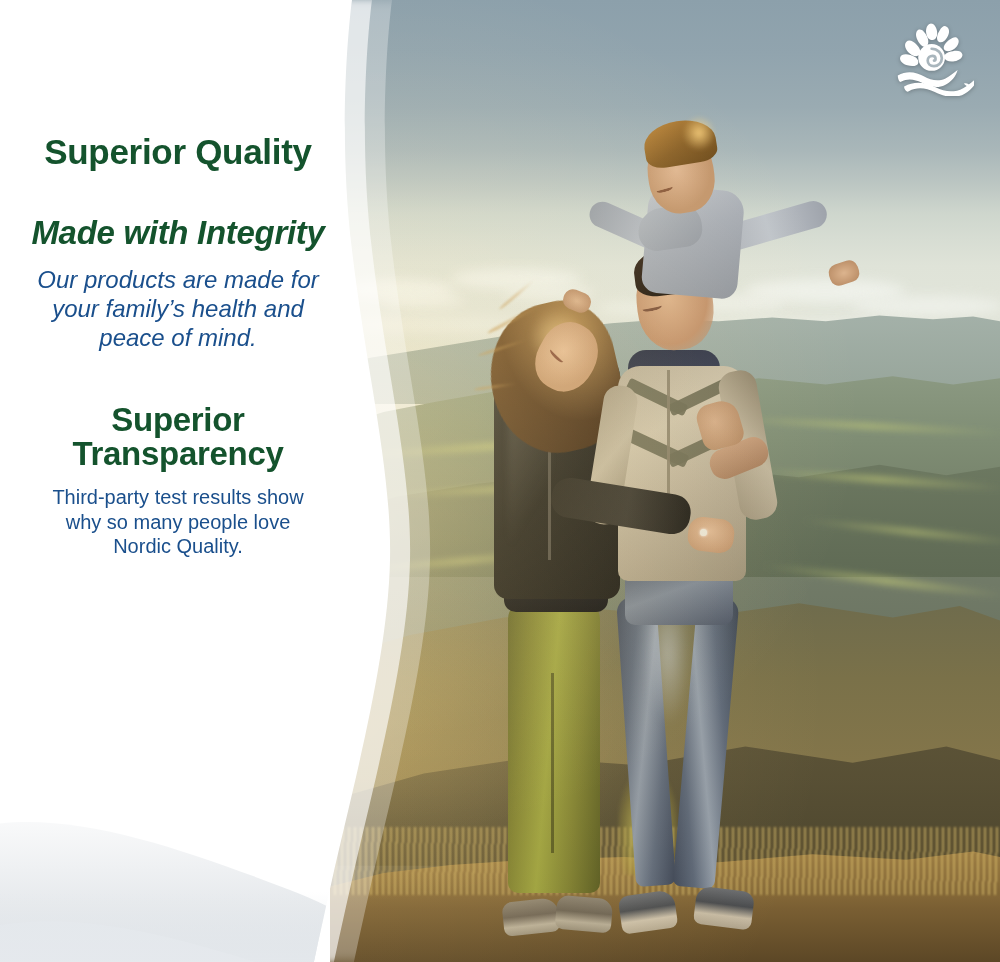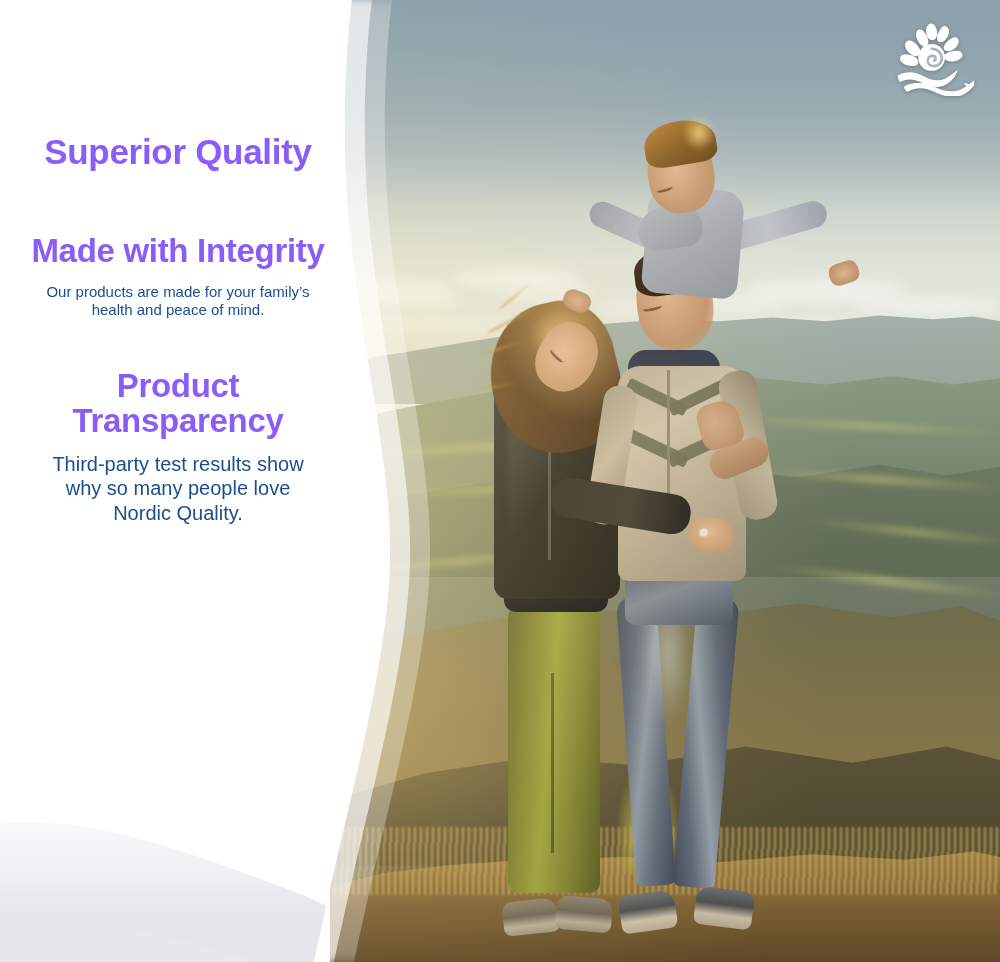--- a/index.html
+++ b/index.html
@@ -537,39 +537,39 @@
     position:absolute;
     left:28px; top:0;
     width:300px; height:962px;
     z-index:6;
     display:flex;
     flex-direction:column;
     justify-content:flex-start;
   }
   .value-block{ text-align:center; }
   .value-block h2{
-    color:#8b5cf6;
+    color:#14532d;
     font-weight:bold;
     letter-spacing:-0.3px;
     line-height:1.04;
   }
   .value-block p{
     color:#1a4f8c;
     line-height:1.22;
     font-weight:normal;
   }
 
   
   #block-0{ margin-top:134px; }
   #block-0 h2{ font-size:35px; }
   #block-0 p { font-size:20.5px; margin-top:14px; padding:0 4px; }
 
-  #block-1{ margin-top:64px; }
+  #block-1{ margin-top:46px;font-style:italic; }
   #block-1 h2{ font-size:33px; }
-  #block-1 p { font-size:15px; margin-top:14px; padding:0 6px; }
+  #block-1 p { font-size:24px; margin-top:14px; padding:0 6px; }
 
   #block-2{ margin-top:50px; }
   #block-2 h2{ font-size:33px; }
   #block-2 p { font-size:20px; margin-top:14px; padding:0 16px; }
 
   
   .logo{
     position:absolute;
     right:26px; top:22px;
     width:80px; height:74px;
@@ -692,21 +692,21 @@
     <div class="value-block" id="block-0">
       <h2>Superior Quality</h2>
     </div>
 
     <div class="value-block" id="block-1">
       <h2>Made with Integrity</h2>
       <p>Our products are made for your family’s health and peace of mind.</p>
     </div>
 
     <div class="value-block" id="block-2">
-      <h2>Product Transparency</h2>
+      <h2>Superior Transparency</h2>
       <p>Third-party test results show why so many people love Nordic Quality.</p>
     </div>
 
   </div>
 
   <div class="logo">
     <svg viewBox="0 0 100 94" xmlns="http://www.w3.org/2000/svg" aria-hidden="true">
       <g fill="#ffffff">
 
         <path d="M47 2 c4 0 7 5 7 11 0 6-3 10-7 10-4 0-7-4-7-10 0-6 3-11 7-11z" transform="rotate(-8 47 13)"></path>

